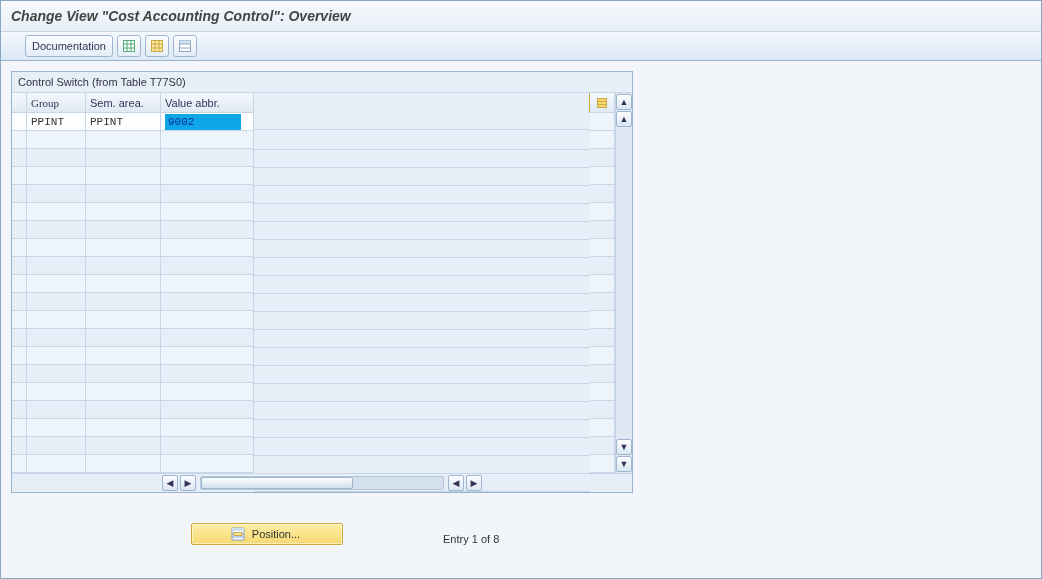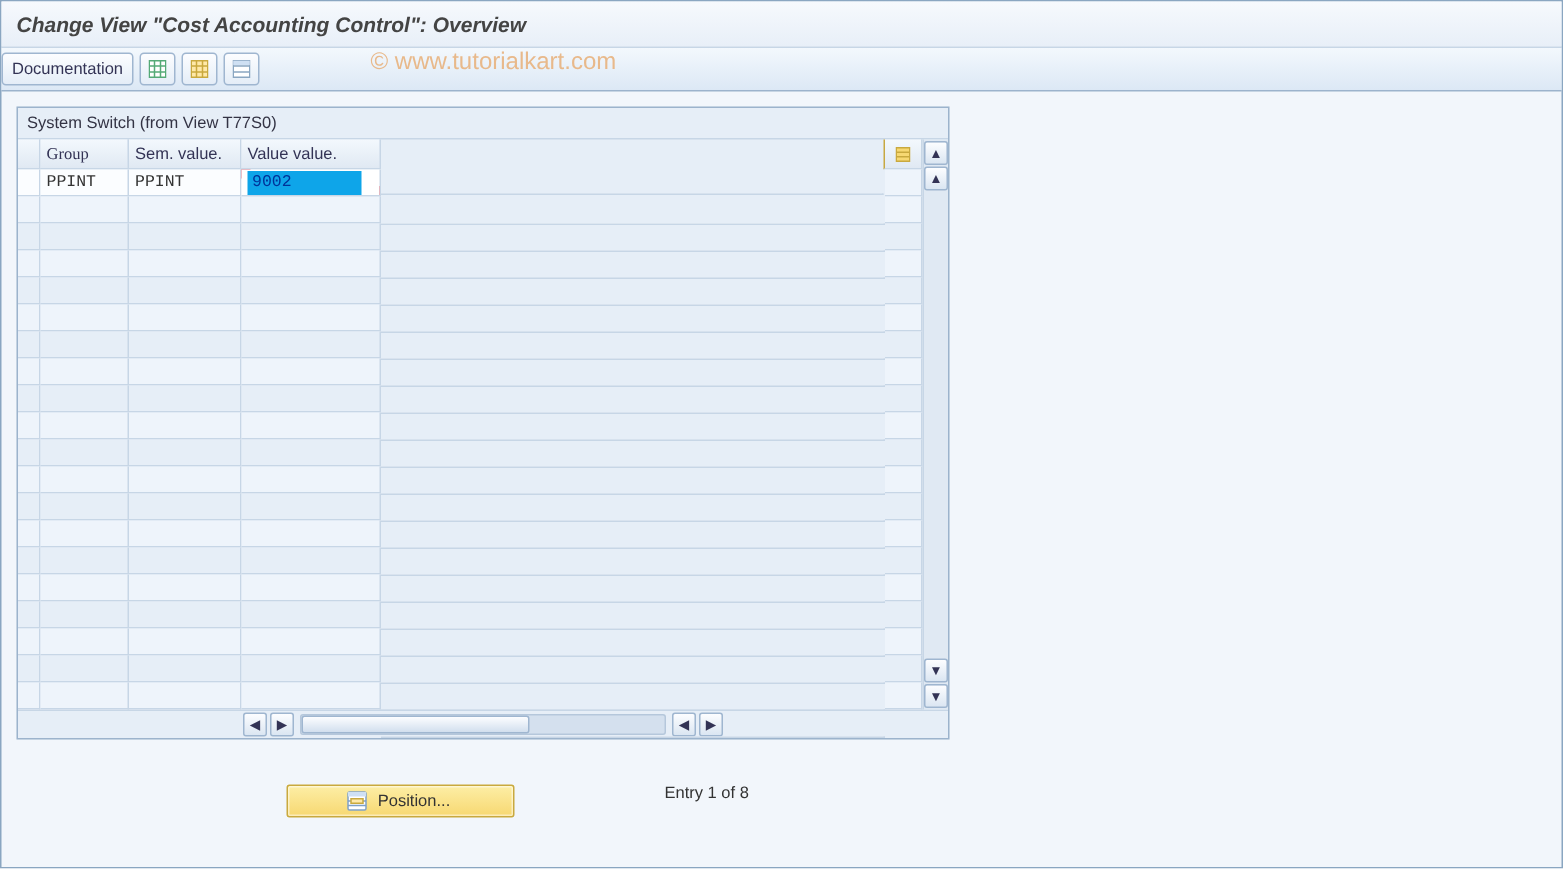--- a/index.html
+++ b/index.html
@@ -31,21 +31,21 @@
     font-size: 14px;
     color: #444;
   }
   
   .toolbar {
     height: 28px;
     background: linear-gradient(#f3f8fd, #dce8f5);
     border-bottom: 1px solid #9cb3cc;
     display: flex;
     align-items: center;
-    padding: 0 0;
+    padding: 0 24px;
     gap: 4px;
   }
   .toolbar .btn {
     height: 20px;
     display: flex; align-items: center; justify-content: center;
     padding: 0 6px;
     background: linear-gradient(#fcfdff, #e4edf7);
     border: 1px solid #9fb6d0;
     border-radius: 3px;
     font-size: 11px;
@@ -205,21 +205,21 @@
     background: linear-gradient(#fcfdff, #d2dfee);
     border: 1px solid #9fb6d0;
     border-radius: 2px;
   }
   .hscroll .pair-right { margin-left: auto; display: flex; gap: 2px; }
   .hscroll .pair-left { display: flex; gap: 2px; }
   
   .footer {
     margin-top: 30px;
     display: flex;
-    align-items: flex-start;
+    align-items: flex-end;
     padding-left: 180px;
     gap: 100px;
   }
   .position-btn {
     height: 20px; width: 150px;
     background: linear-gradient(#fdeea5, #f7d872);
     border: 1px solid #c9a93e;
     border-radius: 2px;
     display: flex; align-items: center; justify-content: center;
     gap: 6px;
@@ -252,21 +252,20 @@
 </style>
 </head>
 <body>
 
 <div class="app">
 
   <div class="titlebar">
     <span class="title">Change View "Cost Accounting Control": Overview</span>
   </div>
 
-  <div class="watermark">© www.tutorialkart.com</div>
 
   <div class="toolbar">
     <div class="btn">
       <span>Documentation</span>
     </div>
     <div class="btn iconbtn">
       <span>
         <svg width="12" height="12" viewBox="0 0 12 12">
           <rect x="0.5" y="0.5" width="11" height="11" fill="#fff" stroke="#5a7" stroke-width="1"></rect>
           <line x1="0.5" y1="4" x2="11.5" y2="4" stroke="#5a7"></line>
@@ -294,30 +293,30 @@
           <rect x="0.5" y="0.5" width="11" height="3" fill="#cfe0f3"></rect>
           <line x1="0.5" y1="4" x2="11.5" y2="4" stroke="#8aa6c1"></line>
           <line x1="0.5" y1="8" x2="11.5" y2="8" stroke="#8aa6c1"></line>
         </svg>
       </span>
     </div>
   </div>
 
   <div class="content">
     <div class="panel">
-      <div class="panel-title">System Switch (from View T77S0)</div>
+      <div class="panel-title">Control Switch (from Table T77S0)</div>
 
       <div class="tbl-wrap">
         <div class="tbl">
 
           <div class="row header">
             <div class="cell selcol"></div>
             <div class="cell c-group">Group</div>
-            <div class="cell c-sem">Sem. value.</div>
-            <div class="cell c-val">Value value.</div>
+            <div class="cell c-sem">Sem. area.</div>
+            <div class="cell c-val">Value abbr.</div>
             <div class="cell c-desc">Description</div>
             <div class="cell cfg-corner">
               <span>
                 <svg width="10" height="10" viewBox="0 0 10 10">
                   <rect x="0.5" y="0.5" width="9" height="9" fill="#f7d872" stroke="#c9a93e"></rect>
                   <line x1="0.5" y1="3.5" x2="9.5" y2="3.5" stroke="#c9a93e"></line>
                   <line x1="0.5" y1="6.5" x2="9.5" y2="6.5" stroke="#c9a93e"></line>
                 </svg>
               </span>
             </div>

